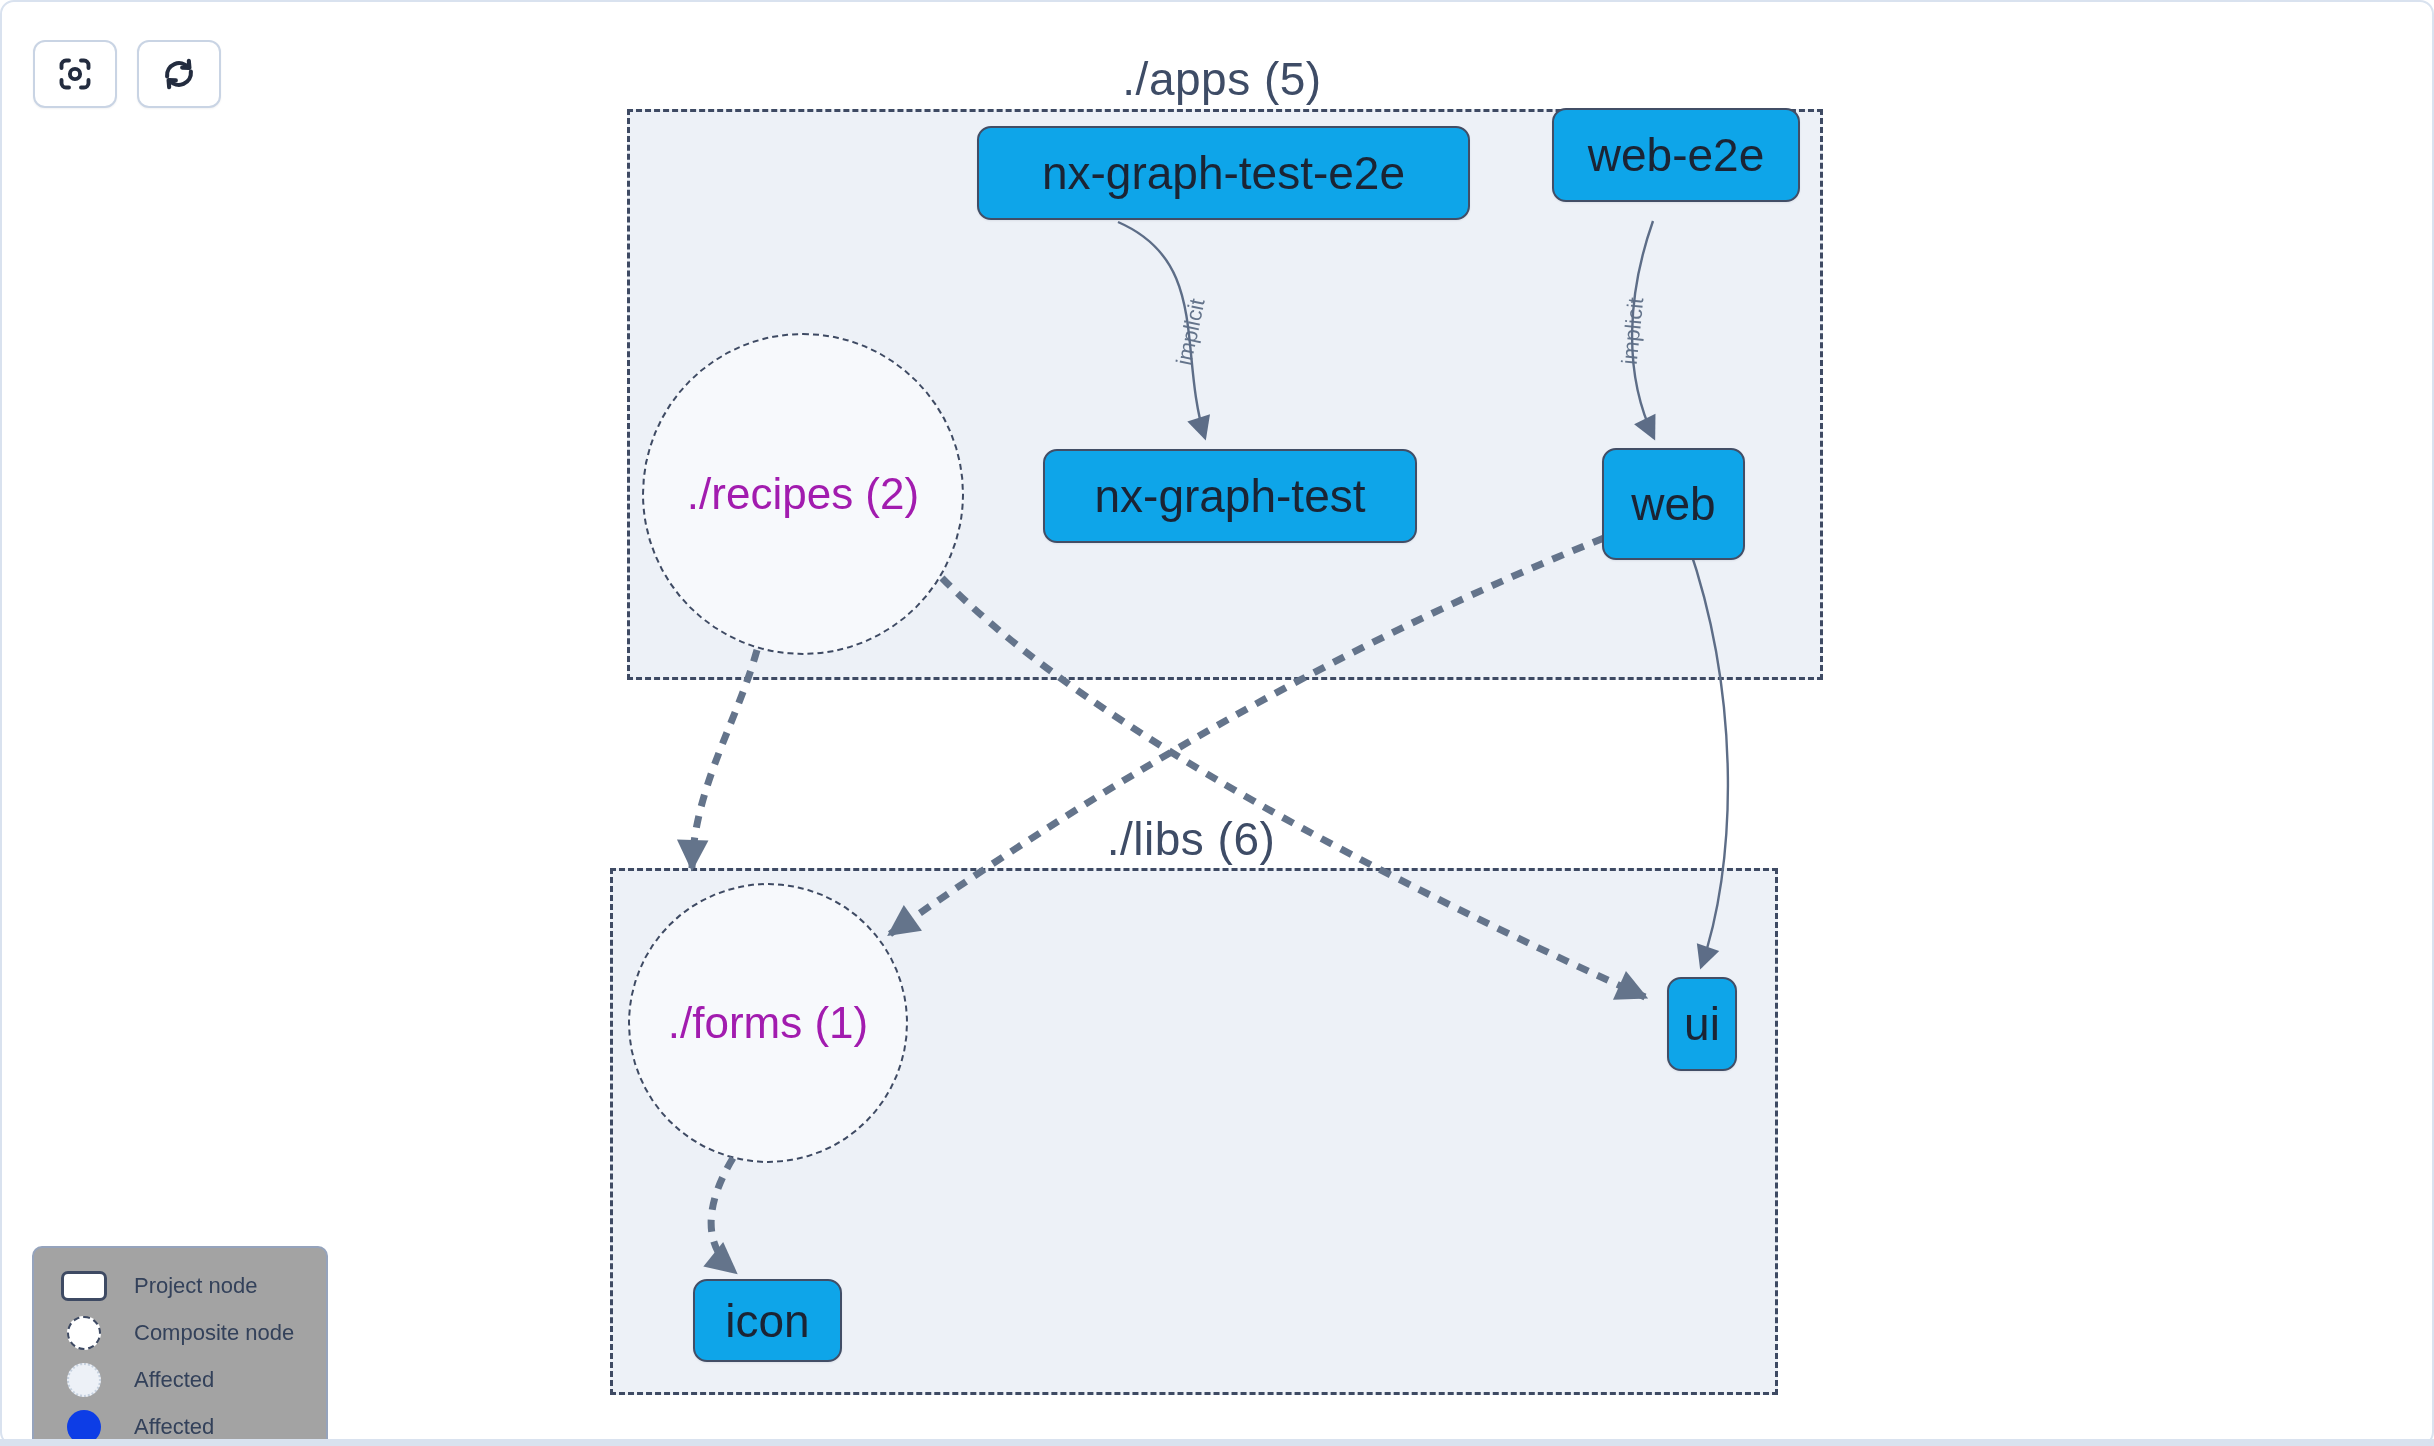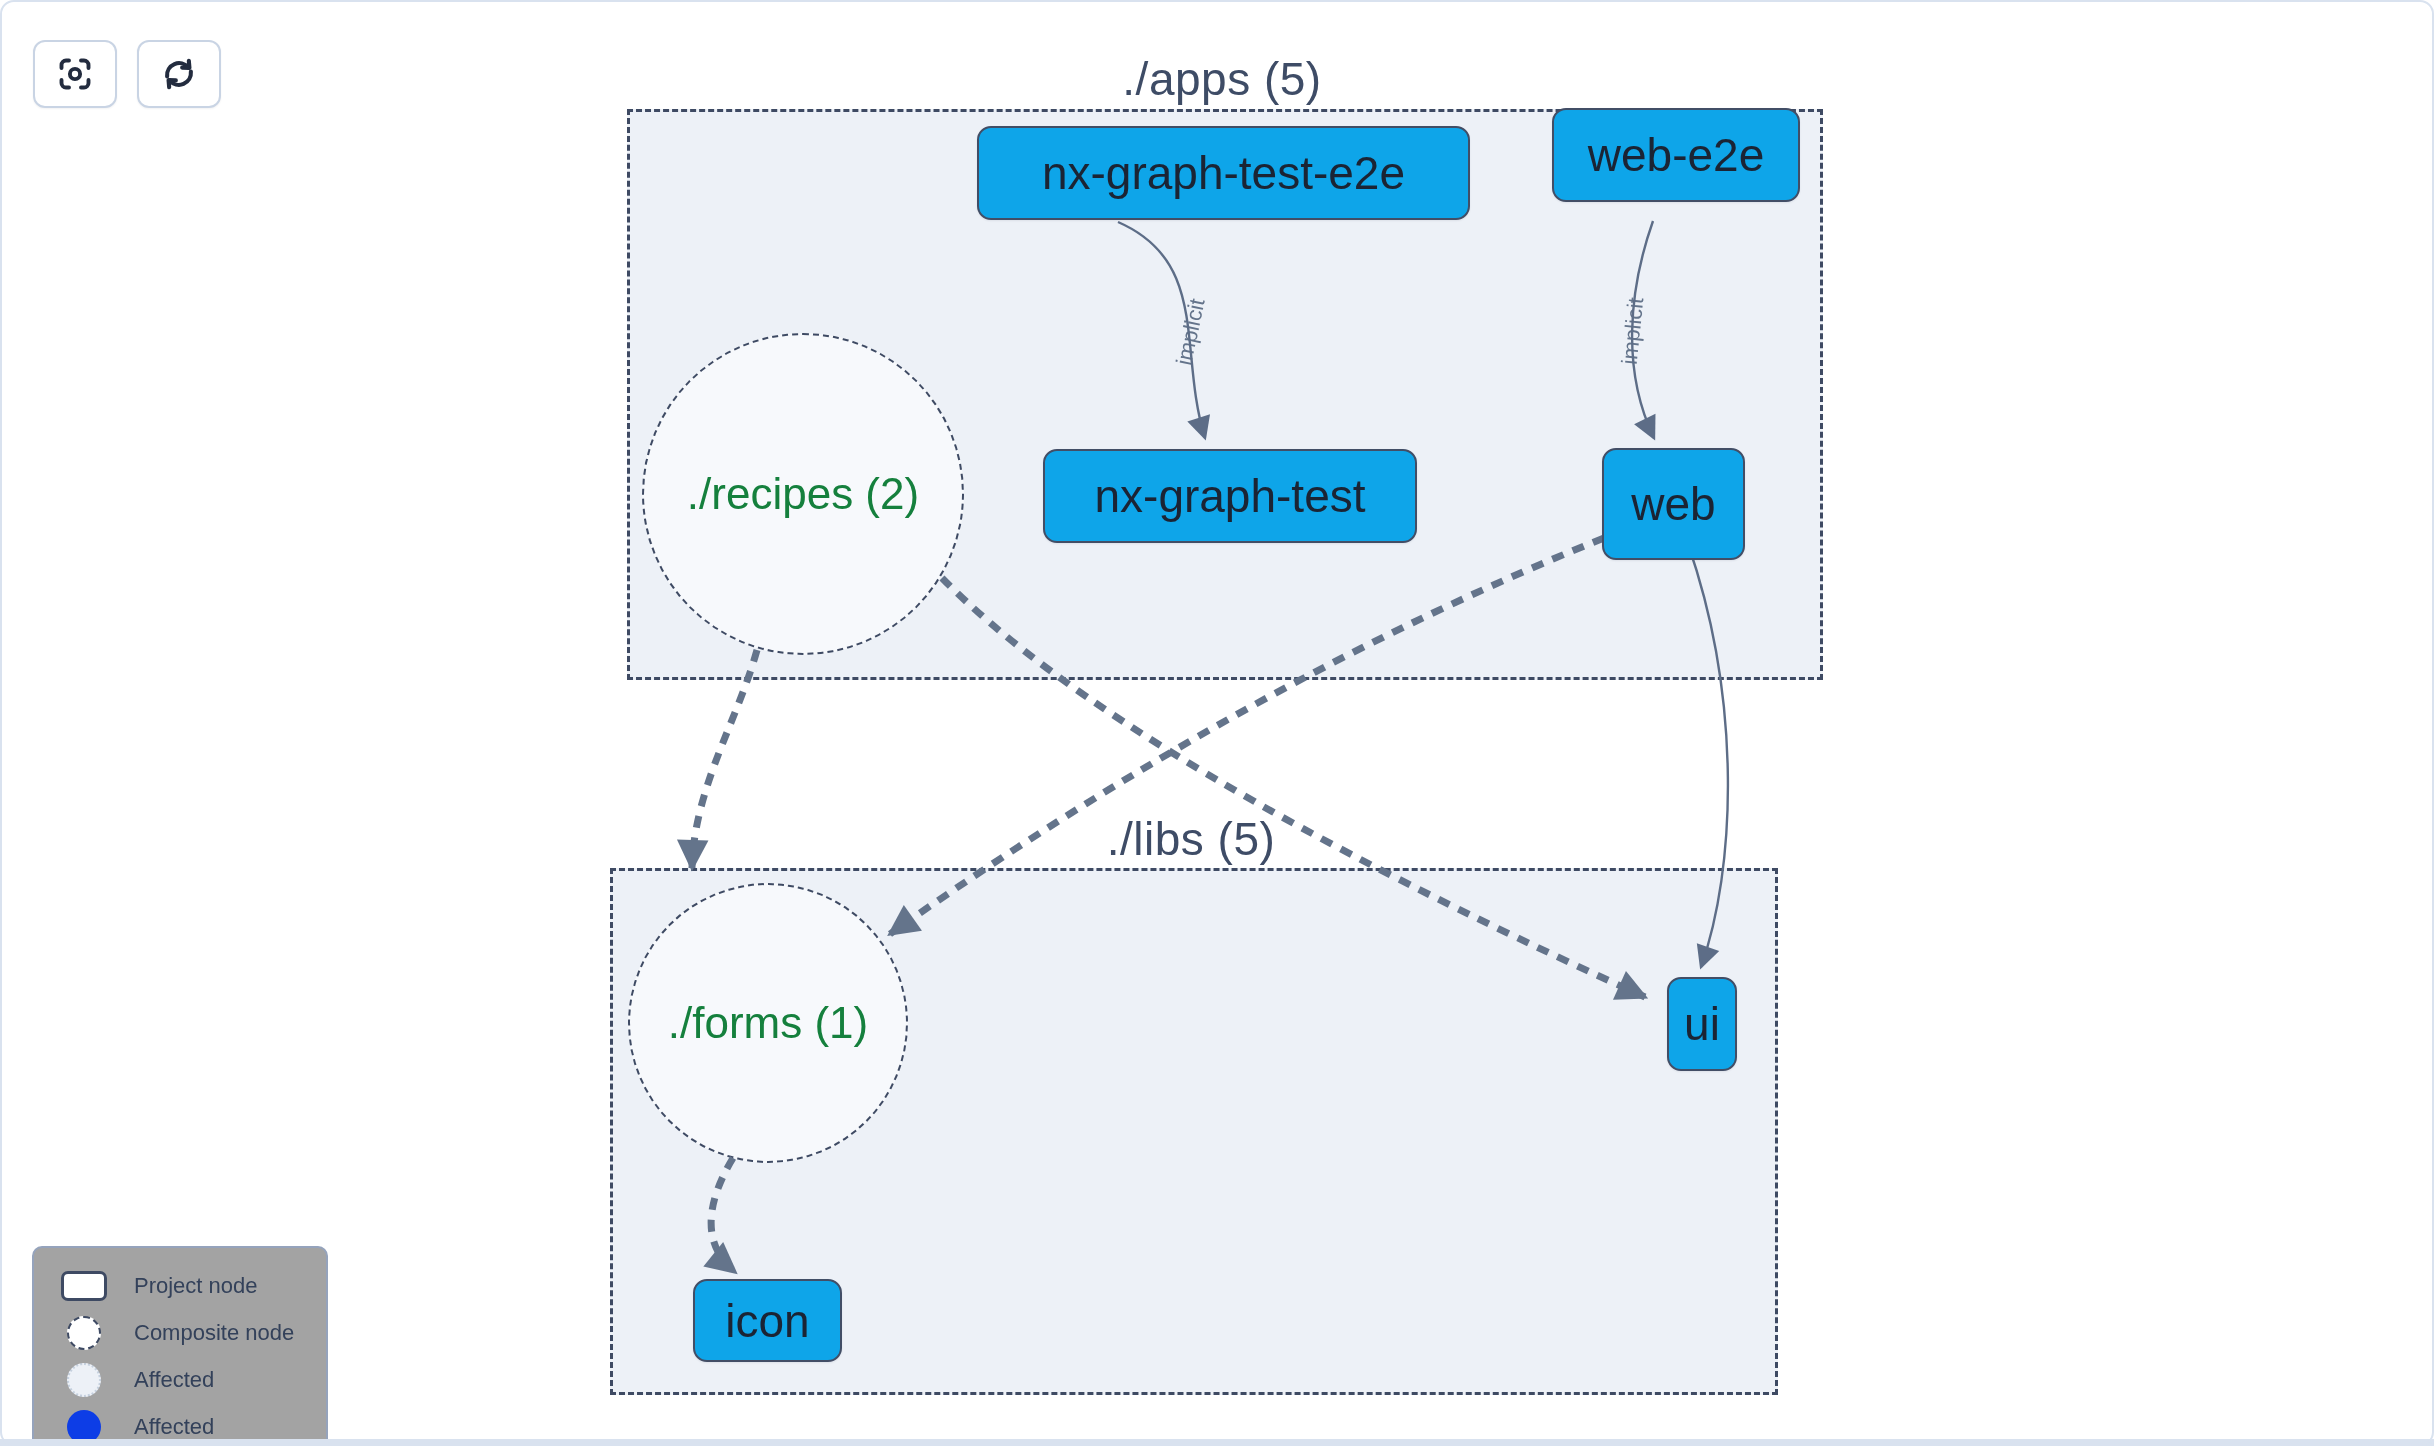--- a/index.html
+++ b/index.html
@@ -37,21 +37,21 @@
     position:absolute;z-index:6;background:#0ea5e9;
     border:2px solid #424e66;border-radius:14px;
     display:flex;align-items:center;justify-content:center;
     font-size:46px;color:#1b2434;box-shadow:0 1px 2px rgba(30,41,59,.08);
     cursor:pointer;box-sizing:border-box;
   }
   .composite{
     position:absolute;z-index:2;background:#f7f9fc;
     border:2px dashed #3e4a63;border-radius:50%;
     display:flex;align-items:center;justify-content:center;
-    font-size:44px;color:#15803d;cursor:pointer;box-sizing:border-box;
+    font-size:44px;color:#a21caf;cursor:pointer;box-sizing:border-box;
   }
   
   .edges{position:absolute;left:0;top:0;z-index:4;pointer-events:none;}
   .edge-label{
     position:absolute;z-index:3;font-size:22px;color:#64748b;white-space:nowrap;
   }
   
   .legend{
     position:absolute;left:32px;top:1246px;width:296px;height:252px;
     background:#a3a3a3;border:2px solid #95a3bc;border-radius:10px;z-index:30;
@@ -102,21 +102,21 @@
     <path d="M 757 650 C 737 722, 694 788, 692 868" stroke="#64748b" stroke-width="7" stroke-dasharray="12 10" fill="none" marker-end="url(#arrow-big)"></path>
 
     <path d="M 942 578 Q 1120 760, 1645 997" stroke="#64748b" stroke-width="7" stroke-dasharray="12 10" fill="none" marker-end="url(#arrow-big)"></path>
 
     <path d="M 1604 538 Q 1250 680, 890 934" stroke="#64748b" stroke-width="7" stroke-dasharray="12 10" fill="none" marker-end="url(#arrow-big)"></path>
 
     <path d="M 733 1158 C 704 1206, 703 1246, 735 1272" stroke="#64748b" stroke-width="7" stroke-dasharray="12 10" fill="none" marker-end="url(#arrow-big)"></path>
   </svg>
 
   <div class="group-label" style="left:627px;top:52px;width:1190px;">./apps (5)</div>
-  <div class="group-label" style="left:610px;top:812px;width:1162px;">./libs (5)</div>
+  <div class="group-label" style="left:610px;top:812px;width:1162px;">./libs (6)</div>
 
   <div class="node" style="left:977px;top:126px;width:493px;height:94px;">
     <span>nx-graph-test-e2e</span>
   </div>
   <div class="node" style="left:1552px;top:108px;width:248px;height:94px;">
     <span>web-e2e</span>
   </div>
   <div class="node" style="left:1043px;top:449px;width:374px;height:94px;">
     <span>nx-graph-test</span>
   </div>

